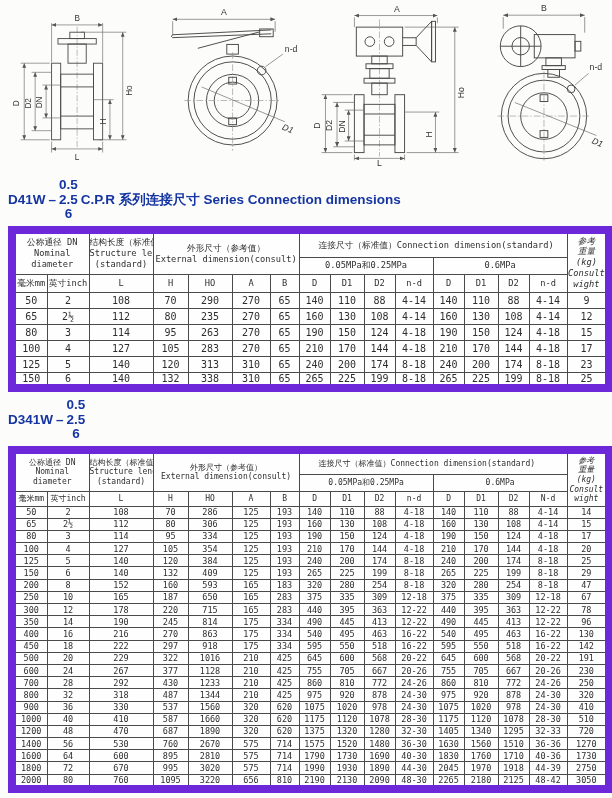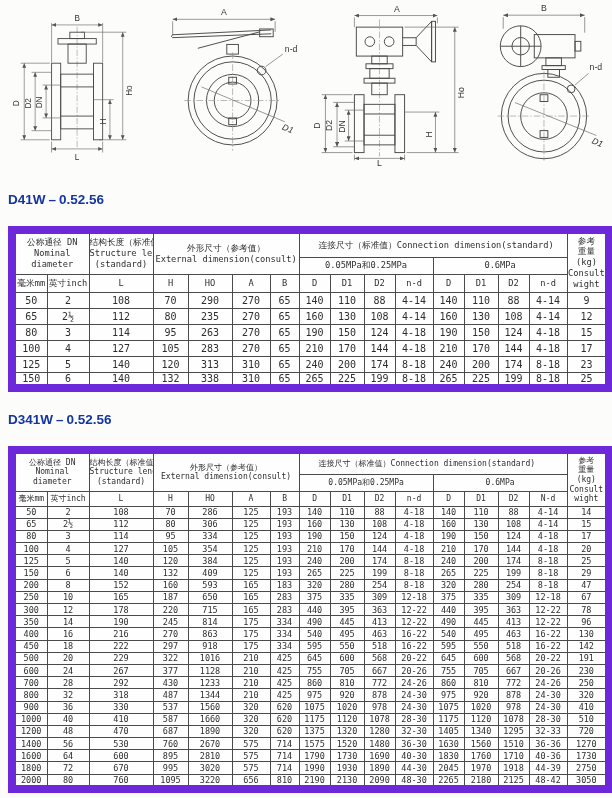--- a/index.html
+++ b/index.html
@@ -10,39 +10,39 @@
   .drawings{display:flex;justify-content:space-between;align-items:flex-start;padding:4px 4px 0 6px;height:168px;}
   .drawings svg{display:block;}
   svg .ln{fill:none;stroke:#4a4a4a;stroke-width:1;}
   svg .dim{fill:none;stroke:#6a6a6a;stroke-width:0.7;}
   svg .cl{fill:none;stroke:#8a8a8a;stroke-width:0.6;stroke-dasharray:7 2 1.5 2;}
   svg text{font-family:"Liberation Sans",sans-serif;font-size:9px;fill:#333;}
   svg text.it{font-style:italic;}
 
   
   .title-block{margin:5px 0 3px 8px;color:#1535a2;font-weight:bold;font-size:13.5px;display:flex;align-items:center;gap:3px;height:46px;line-height:1.1;}
-  .frac{display:inline-flex;flex-direction:row;align-items:center;line-height:1.08;}
+  .frac{display:inline-flex;flex-direction:column;align-items:center;line-height:1.08;}
 
   
   table{border-collapse:collapse;table-layout:fixed;width:597px;margin-left:8px;background:#fefefe;border:8px solid #6d28d9;}
   th,td{border:1px solid #4a4a4a;text-align:center;vertical-align:middle;padding:0;font-weight:normal;overflow:hidden;white-space:nowrap;}
   .t1{font-family:"DejaVu Sans Mono",monospace;font-size:10px;}
   .t2{font-family:"DejaVu Sans Mono",monospace;font-size:8.5px;}
   .t1 thead th{font-size:8.7px;line-height:1.25;}
   .t2 thead th{font-size:8px;line-height:1.2;}
   .t1 thead tr.hr1{height:27px;}
   .t1 thead tr.hr2{height:17px;}
   .t1 thead tr.hr3{height:18px;}
   .t2 thead tr.hr1{height:24px;}
   .t2 thead tr.hr2{height:17px;}
   .t2 thead tr.hr3{height:15px;}
   .t1 tbody tr{height:16px;}
   .t2 tbody tr{height:12.2px;}
   th.conn{text-align:left;padding-left:19px;}
-  th.wt{font-size:7.6px;line-height:1.2;}
+  th.wt{font-size:7.6px;line-height:1.2;font-style:italic;}
   col.cg-mm{width:35px;}col.cg-inch{width:42px;}col.cg-l{width:64px;}
   col.cg-h{width:35px;}col.cg-ho{width:44px;}col.cg-a{width:38px;}col.cg-b{width:29px;}
   col.cg-d{width:31px;}col.cg-d1{width:34px;}col.cg-d2{width:31px;}col.cg-nd{width:38px;}
   col.cg-wt{width:42px;}
 </style>
 </head>
 <body>
 
 <div class="page">
 
@@ -211,20 +211,21 @@
   </div>
 
   <div class="title-block">
     <span>D41W</span>
     <span>–</span>
     <span class="frac">
       <span>0.5</span>
       <span>2.5</span>
       <span>6</span>
     </span>
+    <span>C.P.R 系列连接尺寸 Series Connection dimensions</span>
   </div>
 
   <table class="t1">
     <colgroup>
       <col class="cg-mm">
         <col class="cg-inch">
         <col class="cg-l">
       <col class="cg-h">
         <col class="cg-ho">
         <col class="cg-a">

